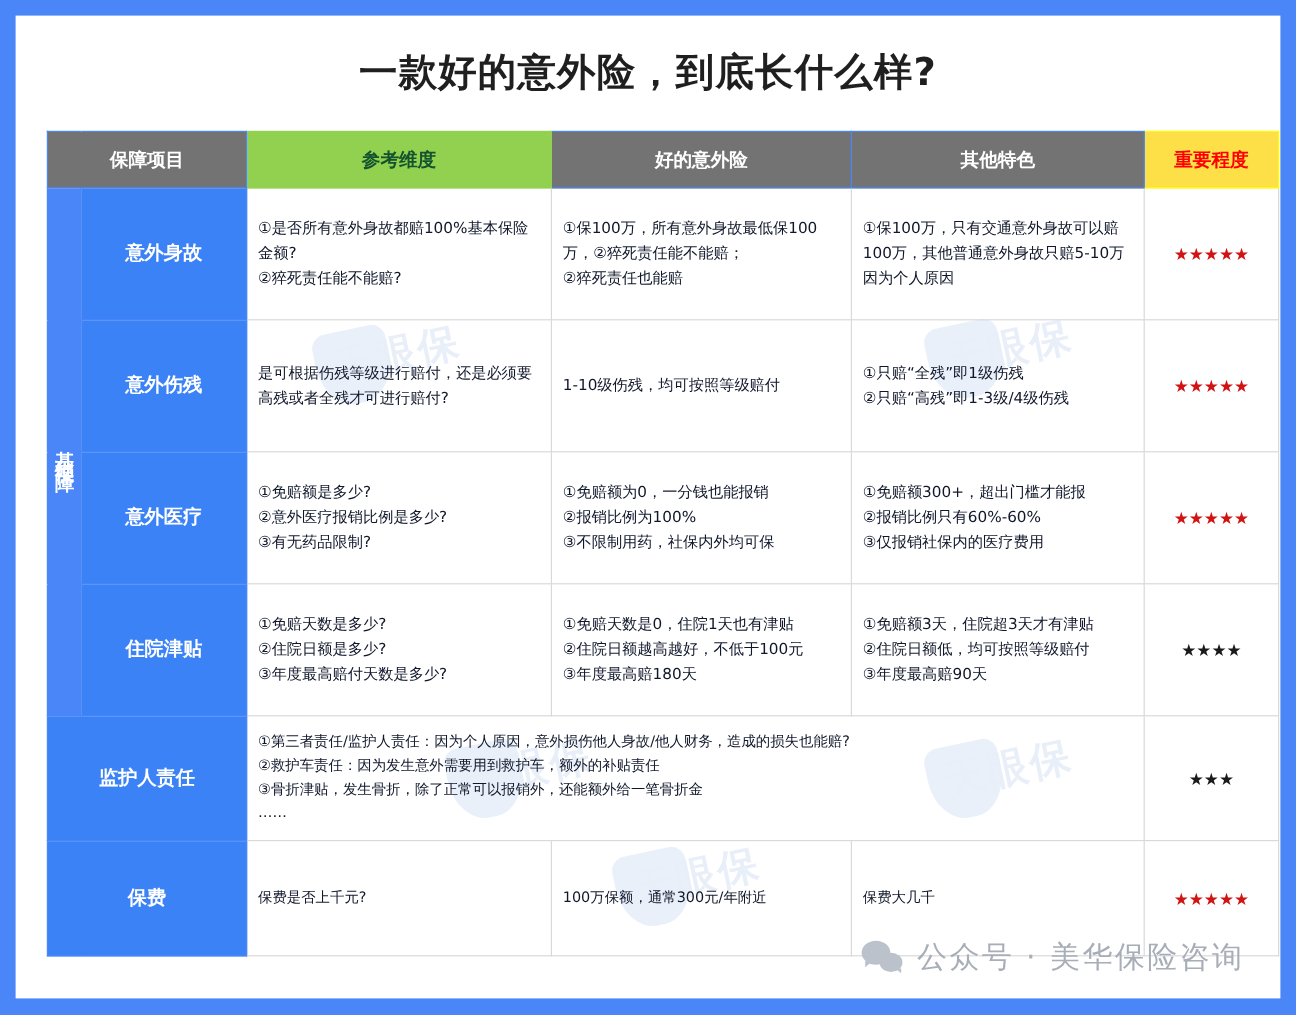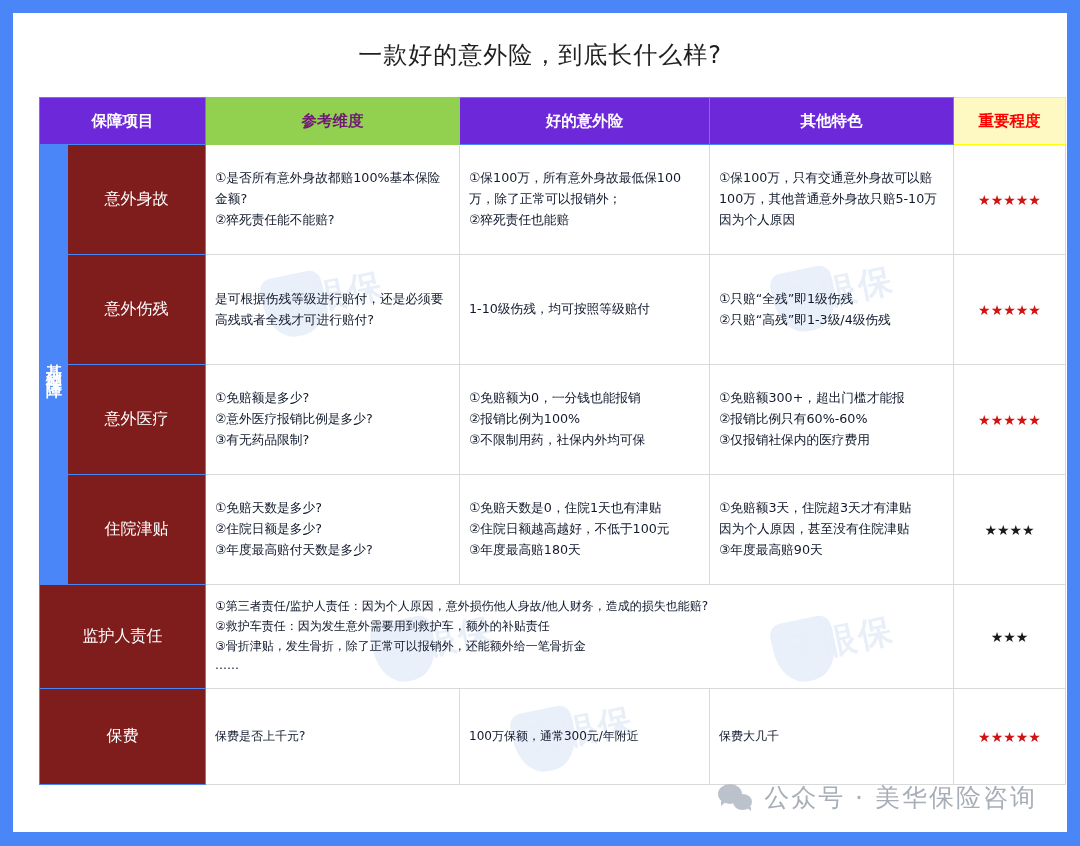--- a/index.html
+++ b/index.html
@@ -49,22 +49,22 @@
   .wm-b { left: 760px;  top: 250px; }
   .wm-c { left: 360px;  top: 600px; }
   .wm-d { left: 760px;  top: 600px; }
   .wm-e { left: 500px;  top: 690px; }
 
   
   #title {
     position: relative;
     z-index: 2;
     text-align: center;
-    font-size: 24px;
-    font-weight: normal;
+    font-size: 32px;
+    font-weight: bold;
     color: #1f1f1f;
     padding-top: 26px;
     letter-spacing: 1px;
   }
 
   
   #tablewrap { position: relative; z-index: 2; padding: 26px 26px 0 26px; }
   table {
     width: 100%;
     border-collapse: collapse;
@@ -73,46 +73,46 @@
   td, th {
     border: 1px solid #d9d9d9;
     vertical-align: middle;
   }
   thead th {
     height: 47px;
     font-size: 15.5px;
     font-weight: bold;
     text-align: center;
     color: #ffffff;
-    background: #6d28d9;
+    background: #737373;
     border-color: #4a86f7;
   }
-  th.hdr-ref { background: #92d050; border-color: #92d050; color: #701a75; }
-  th.hdr-imp { background: #fef9c3; border-color: #ffff00; color: #ff0000; }
+  th.hdr-ref { background: #92d050; border-color: #92d050; color: #14532d; }
+  th.hdr-imp { background: #fde047; border-color: #ffff00; color: #ff0000; }
 
   td.grp {
     background: #4a86f7;
     color: #ffffff;
     font-weight: bold;
     font-size: 16px;
     text-align: center;
     border-color: #4a86f7;
     width: 28px;
   }
   td.grp .vert {
     writing-mode: vertical-rl;
     text-orientation: upright;
     letter-spacing: 6px;
     display: inline-block;
     line-height: 1.05;
   }
   td.item {
-    background: #7f1d1d;
+    background: #3b82f6;
     color: #ffffff;
-    font-weight: normal;
+    font-weight: bold;
     font-size: 16px;
     text-align: center;
     border-color: #4a86f7;
   }
   td.cell {
     background: transparent;
     color: #0f172a;
     font-size: 12.7px;
     line-height: 1.65;
     padding: 8px 9px;
@@ -202,21 +202,21 @@
             <th class="hdr-imp">重要程度</th>
           </tr>
         </thead>
         <tbody>
 
           <tr class="r-body">
             <td class="grp" rowspan="4"><span class="vert">基础保障</span></td>
             <td class="item">意外身故</td>
             <td class="cell multiline">①是否所有意外身故都赔100%基本保险金额?
 ②猝死责任能不能赔?</td>
-            <td class="cell multiline">①保100万，所有意外身故最低保100万，除了正常可以报销外；
+            <td class="cell multiline">①保100万，所有意外身故最低保100万，②猝死责任能不能赔；
 ②猝死责任也能赔</td>
             <td class="cell multiline">①保100万，只有交通意外身故可以赔100万，其他普通意外身故只赔5-10万
 因为个人原因</td>
             <td class="stars"><span class="stars-red">★★★★★</span></td>
           </tr>
 
           <tr class="r-body">
             <td class="item">意外伤残</td>
             <td class="cell multiline">是可根据伤残等级进行赔付，还是必须要高残或者全残才可进行赔付?</td>
             <td class="cell multiline">1-10级伤残，均可按照等级赔付</td>
@@ -241,21 +241,21 @@
 
           <tr class="r-body">
             <td class="item">住院津贴</td>
             <td class="cell multiline">①免赔天数是多少?
 ②住院日额是多少?
 ③年度最高赔付天数是多少?</td>
             <td class="cell multiline">①免赔天数是0，住院1天也有津贴
 ②住院日额越高越好，不低于100元
 ③年度最高赔180天</td>
             <td class="cell multiline">①免赔额3天，住院超3天才有津贴
-因为个人原因，甚至没有住院津贴
+②住院日额低，均可按照等级赔付
 ③年度最高赔90天</td>
             <td class="stars"><span class="stars-black">★★★★</span></td>
           </tr>
 
           <tr class="r-other">
             <td class="item" colspan="2">监护人责任</td>
             <td class="cell multiline small" colspan="3">①第三者责任/监护人责任：因为个人原因，意外损伤他人身故/他人财务，造成的损失也能赔?
 ②救护车责任：因为发生意外需要用到救护车，额外的补贴责任
 ③骨折津贴，发生骨折，除了正常可以报销外，还能额外给一笔骨折金
 ……</td>

